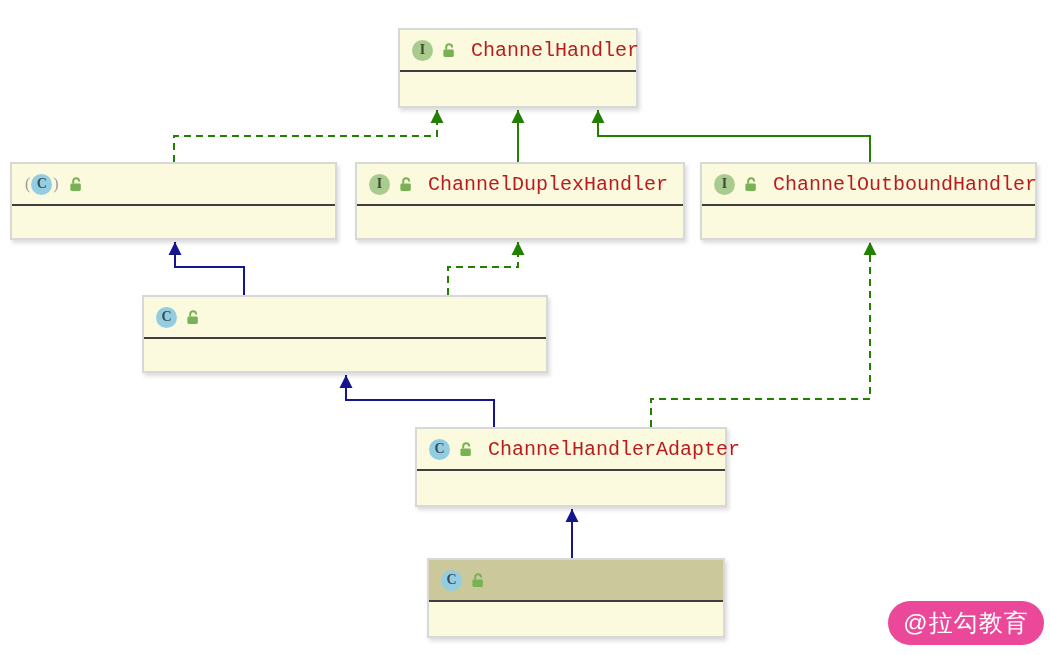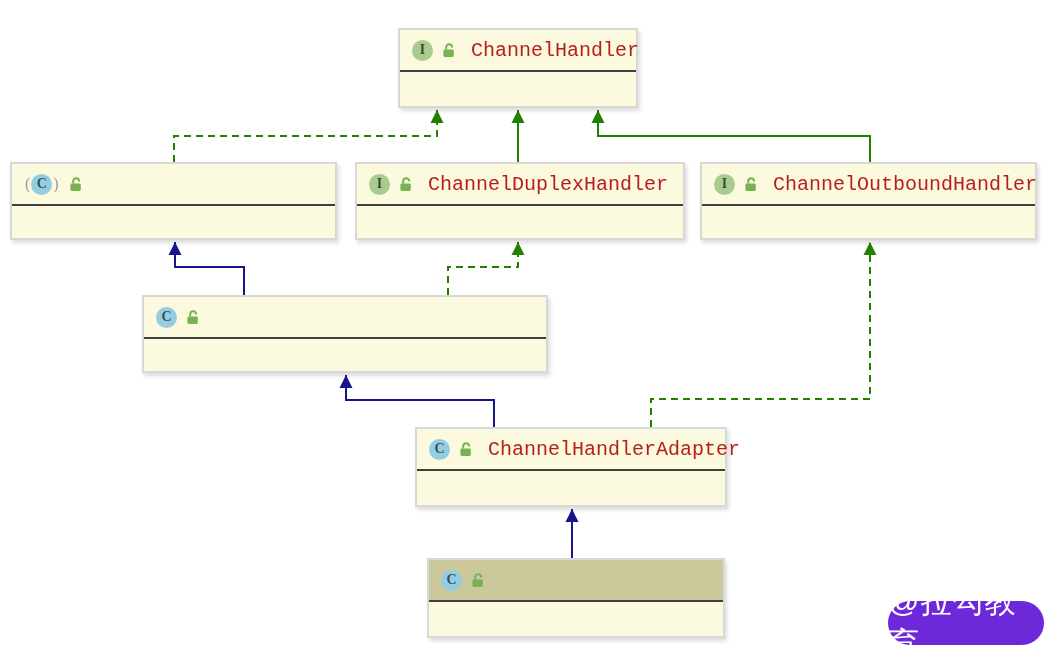--- a/index.html
+++ b/index.html
@@ -30,24 +30,24 @@
   .paren{
     font-family:"Liberation Serif","DejaVu Serif",serif;font-size:16px;color:#9a9a9a;
     margin:0 1px;flex:0 0 auto;
   }
   .lock-icon{margin-left:7px;flex:0 0 auto;}
   .node-label{
     margin-left:14px;font-size:20px;color:#b91c1c;letter-spacing:0px;white-space:nowrap;
   }
   #watermark{
     position:absolute;left:888px;top:601px;width:156px;height:44px;
-    background:#6d28d9;border-radius:23px;
+    background:#ec4899;border-radius:23px;
     display:flex;align-items:center;justify-content:center;
     color:#ffffff;font-family:"Liberation Sans","DejaVu Sans",sans-serif;
-    font-size:31px;font-weight:500;letter-spacing:1px;
+    font-size:24px;font-weight:500;letter-spacing:1px;
   }
 </style>
 </head>
 <body>
 
 <div id="canvas">
 
   <svg id="edges" xmlns="http://www.w3.org/2000/svg">
     <defs>
       <marker id="arrow-green" markerUnits="userSpaceOnUse" markerWidth="16" markerHeight="16" viewBox="0 0 16 16" refX="14" refY="8" orient="auto">

